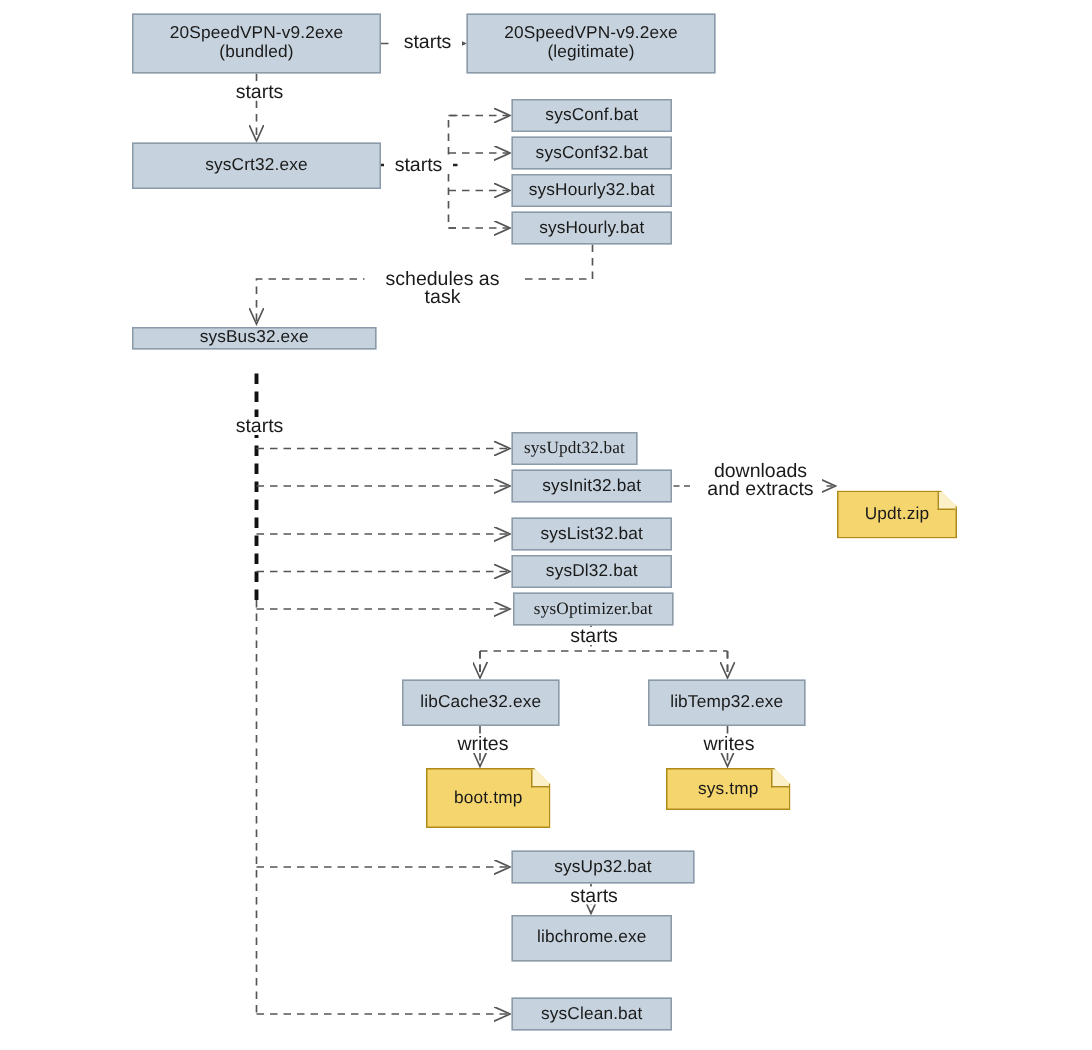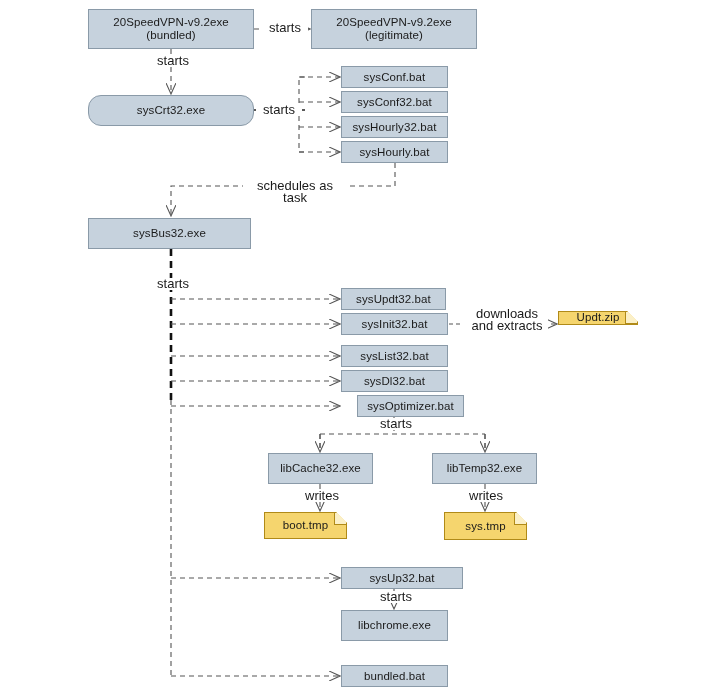--- a/index.html
+++ b/index.html
@@ -137,79 +137,79 @@
 
   <div id="node-layer">
       <div class="node process" style="left: 88px; top: 9px; width: 166px; height: 40px;">
         <span class="label">20SpeedVPN-v9.2exe
 (bundled)</span>
       </div>
       <div class="node process" style="left: 311px; top: 9px; width: 166px; height: 40px;">
         <span class="label">20SpeedVPN-v9.2exe
 (legitimate)</span>
       </div>
-      <div class="node process" style="left: 88px; top: 95px; width: 166px; height: 31px; border-radius: 13px;">
+      <div class="node process" style="left: 88px; top: 95px; width: 166px; height: 31px;">
         <span class="label">sysCrt32.exe</span>
       </div>
       <div class="node process" style="left: 341px; top: 66px; width: 107px; height: 22px;">
         <span class="label">sysConf.bat</span>
       </div>
       <div class="node process" style="left: 341px; top: 91px; width: 107px; height: 22px;">
         <span class="label">sysConf32.bat</span>
       </div>
       <div class="node process" style="left: 341px; top: 116px; width: 107px; height: 22px;">
         <span class="label">sysHourly32.bat</span>
       </div>
       <div class="node process" style="left: 341px; top: 141px; width: 107px; height: 22px;">
         <span class="label">sysHourly.bat</span>
       </div>
-      <div class="node process" style="left: 88px; top: 218px; width: 163px; height: 31px;">
+      <div class="node process" style="left: 88px; top: 218px; width: 163px; height: 15px;">
         <span class="label">sysBus32.exe</span>
       </div>
-      <div class="node process" style="left: 341px; top: 288px; width: 105px; height: 22px;">
+      <div class="node process" style="left: 341px; top: 288px; width: 84px; height: 22px; font-family: Liberation Serif, serif;">
         <span class="label">sysUpdt32.bat</span>
       </div>
       <div class="node process" style="left: 341px; top: 313px; width: 107px; height: 22px; text-align: right;">
         <span class="label">sysInit32.bat</span>
       </div>
       <div class="node process" style="left: 341px; top: 345px; width: 107px; height: 22px;">
         <span class="label">sysList32.bat</span>
       </div>
       <div class="node process" style="left: 341px; top: 370px; width: 107px; height: 22px;">
         <span class="label">sysDl32.bat</span>
       </div>
-      <div class="node process" style="left: 357px; top: 395px; width: 107px; height: 22px;">
+      <div class="node process" style="left: 342px; top: 395px; width: 107px; height: 22px; font-family: Liberation Serif, serif;">
         <span class="label">sysOptimizer.bat</span>
       </div>
-      <div class="node artifact" style="left: 558px; top: 311px; width: 80px; height: 14px; align-items: flex-end;">
+      <div class="node artifact" style="left: 558px; top: 327px; width: 80px; height: 32px;">
         <span class="fold"></span>
         <span class="label">Updt.zip</span>
       </div>
       <div class="node process" style="left: 268px; top: 453px; width: 105px; height: 31px;">
         <span class="label">libCache32.exe</span>
       </div>
       <div class="node process" style="left: 432px; top: 453px; width: 105px; height: 31px;">
         <span class="label">libTemp32.exe</span>
       </div>
-      <div class="node artifact" style="left: 264px; top: 512px; width: 83px; height: 27px; text-align: right;">
+      <div class="node artifact" style="left: 284px; top: 512px; width: 83px; height: 40px; text-align: right;">
         <span class="fold"></span>
         <span class="label">boot.tmp</span>
       </div>
       <div class="node artifact" style="left: 444px; top: 512px; width: 83px; height: 28px;">
         <span class="fold"></span>
         <span class="label">sys.tmp</span>
       </div>
       <div class="node process" style="left: 341px; top: 567px; width: 122px; height: 22px;">
         <span class="label">sysUp32.bat</span>
       </div>
       <div class="node process" style="left: 341px; top: 610px; width: 107px; height: 31px;">
         <span class="label">libchrome.exe</span>
       </div>
       <div class="node process" style="left: 341px; top: 665px; width: 107px; height: 22px;">
-        <span class="label">bundled.bat</span>
+        <span class="label">sysClean.bat</span>
       </div>
     </div>
   <div id="edge-label-layer">
       <div class="edge-label" style="left: 262px; top: 22px; width: 42px;">starts</div>
       <div class="edge-label" style="left: 150px; top: 55px; width: 42px;">starts</div>
       <div class="edge-label" style="left: 256px; top: 104px; width: 42px;">starts</div>
       <div class="edge-label" style="left: 243px; top: 180px; width: 100px;">schedules as task</div>
       <div class="edge-label" style="left: 150px; top: 278px; width: 42px;">starts</div>
       <div class="edge-label" style="left: 466px; top: 308px; width: 78px;">downloads
 and extracts</div>

